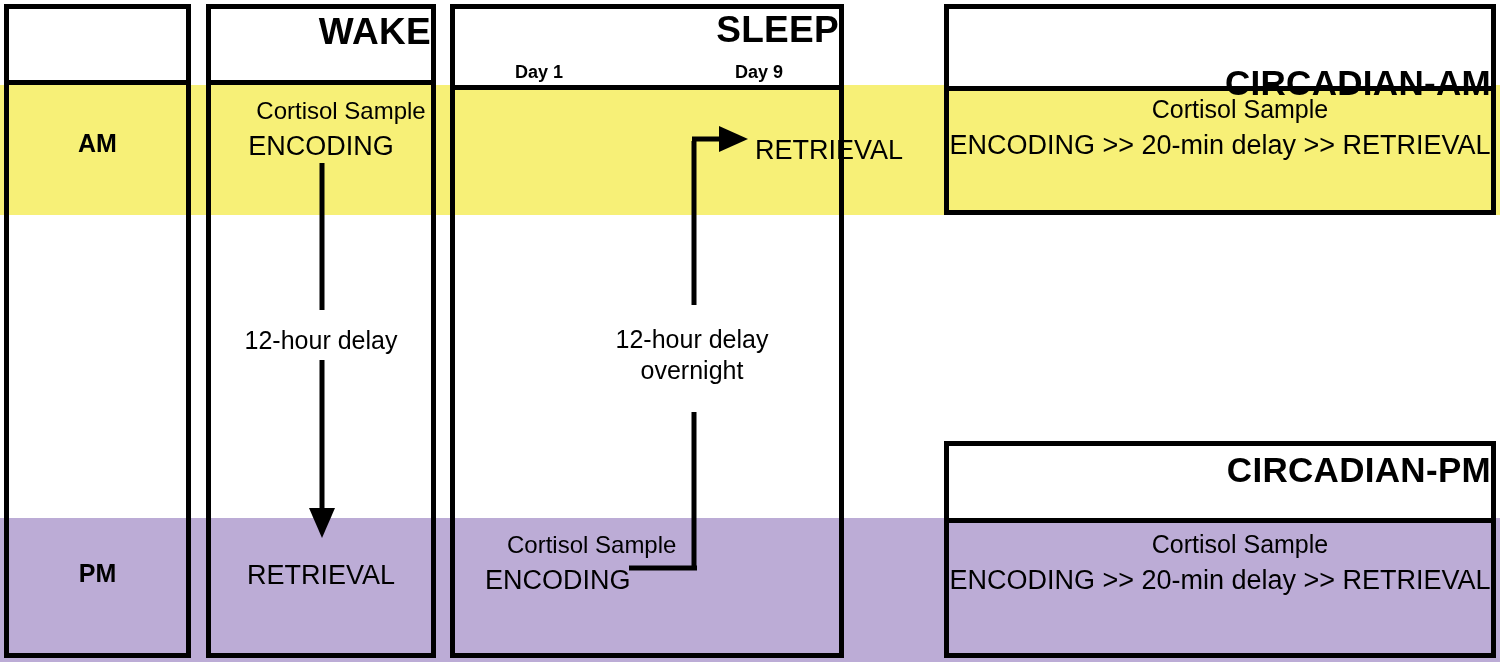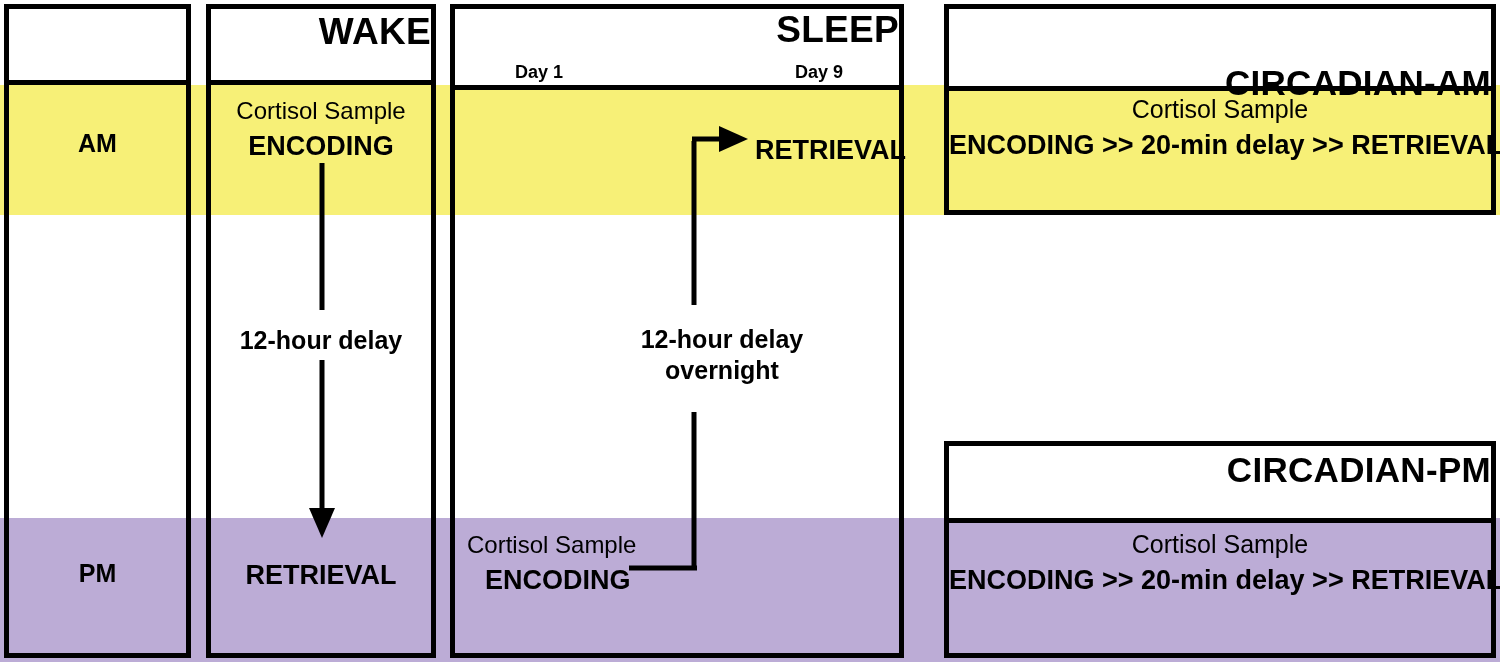--- a/index.html
+++ b/index.html
@@ -43,21 +43,21 @@
   .col {
     position: absolute;
     z-index: 2;
     border: 5px solid #000000;
     box-sizing: border-box;
     background: transparent;
   }
 
   .col-ampm   { left: 4px;   top: 4px;  width: 187px;  height: 654px; }
   .col-wake   { left: 206px; top: 4px;  width: 230px;  height: 654px; }
-  .col-sleep  { left: 450px; top: 4px;  width: 454px;  height: 654px; }
+  .col-sleep  { left: 450px; top: 4px;  width: 394px;  height: 654px; }
 
   .panel {
     position: absolute;
     z-index: 2;
     border: 5px solid #000000;
     box-sizing: border-box;
     background: transparent;
   }
   .panel-circ-am { left: 944px; top: 4px;   width: 552px; height: 211px; }
   .panel-circ-pm { left: 944px; top: 441px; width: 552px; height: 217px; }
@@ -106,22 +106,22 @@
   .day-1 { left: 60px; }
   .day-2 { right: 56px; }
 
   
   .txt {
     position: absolute;
     z-index: 4;
     color: #000000;
     white-space: nowrap;
   }
-  .txt-bold  { font-weight: bold; }
-  .txt-plain { font-weight: normal; }
+  .txt-bold  { font-weight: normal; }
+  .txt-plain { font-weight: normal; margin-left: 40px; }
 
   
   .ampm-label {
     left: 0; right: 0;
     text-align: center;
     font-size: 25px;
     font-weight: bold;
   }
   .ampm-am { top: 120px; }
   .ampm-pm { top: 550px; }

